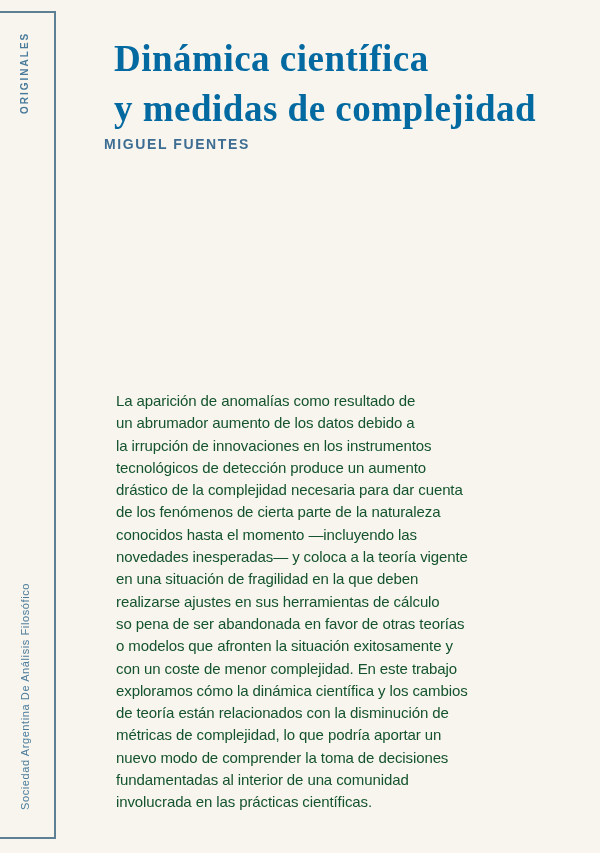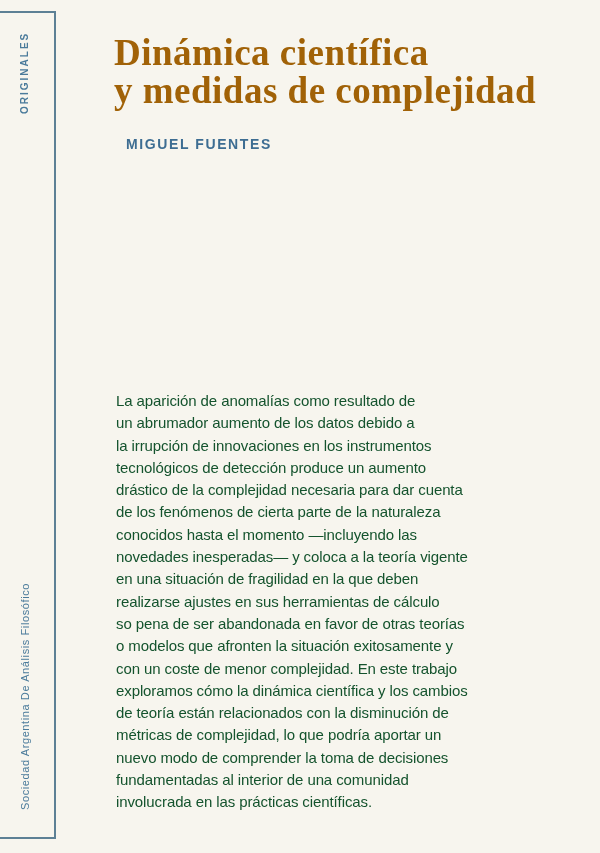--- a/index.html
+++ b/index.html
@@ -42,28 +42,28 @@
     letter-spacing: 0.6px;
   }
 
   .title {
     position: absolute;
     left: 114px;
     top: 34px;
     font-family: "Liberation Serif", serif;
     font-weight: bold;
     font-size: 37px;
-    line-height: 38px;
+    line-height: 50px;
     letter-spacing: 0.5px;
-    color: #a16207;
+    color: #0369a1;
     white-space: pre-line;
   }
   .author {
     position: absolute;
-    left: 126px;
+    left: 104px;
     top: 136px;
     font-size: 14px;
     font-weight: bold;
     letter-spacing: 1.6px;
     color: #3d6d92;
   }
   .abstract {
     position: absolute;
     left: 116px;
     top: 390px;

